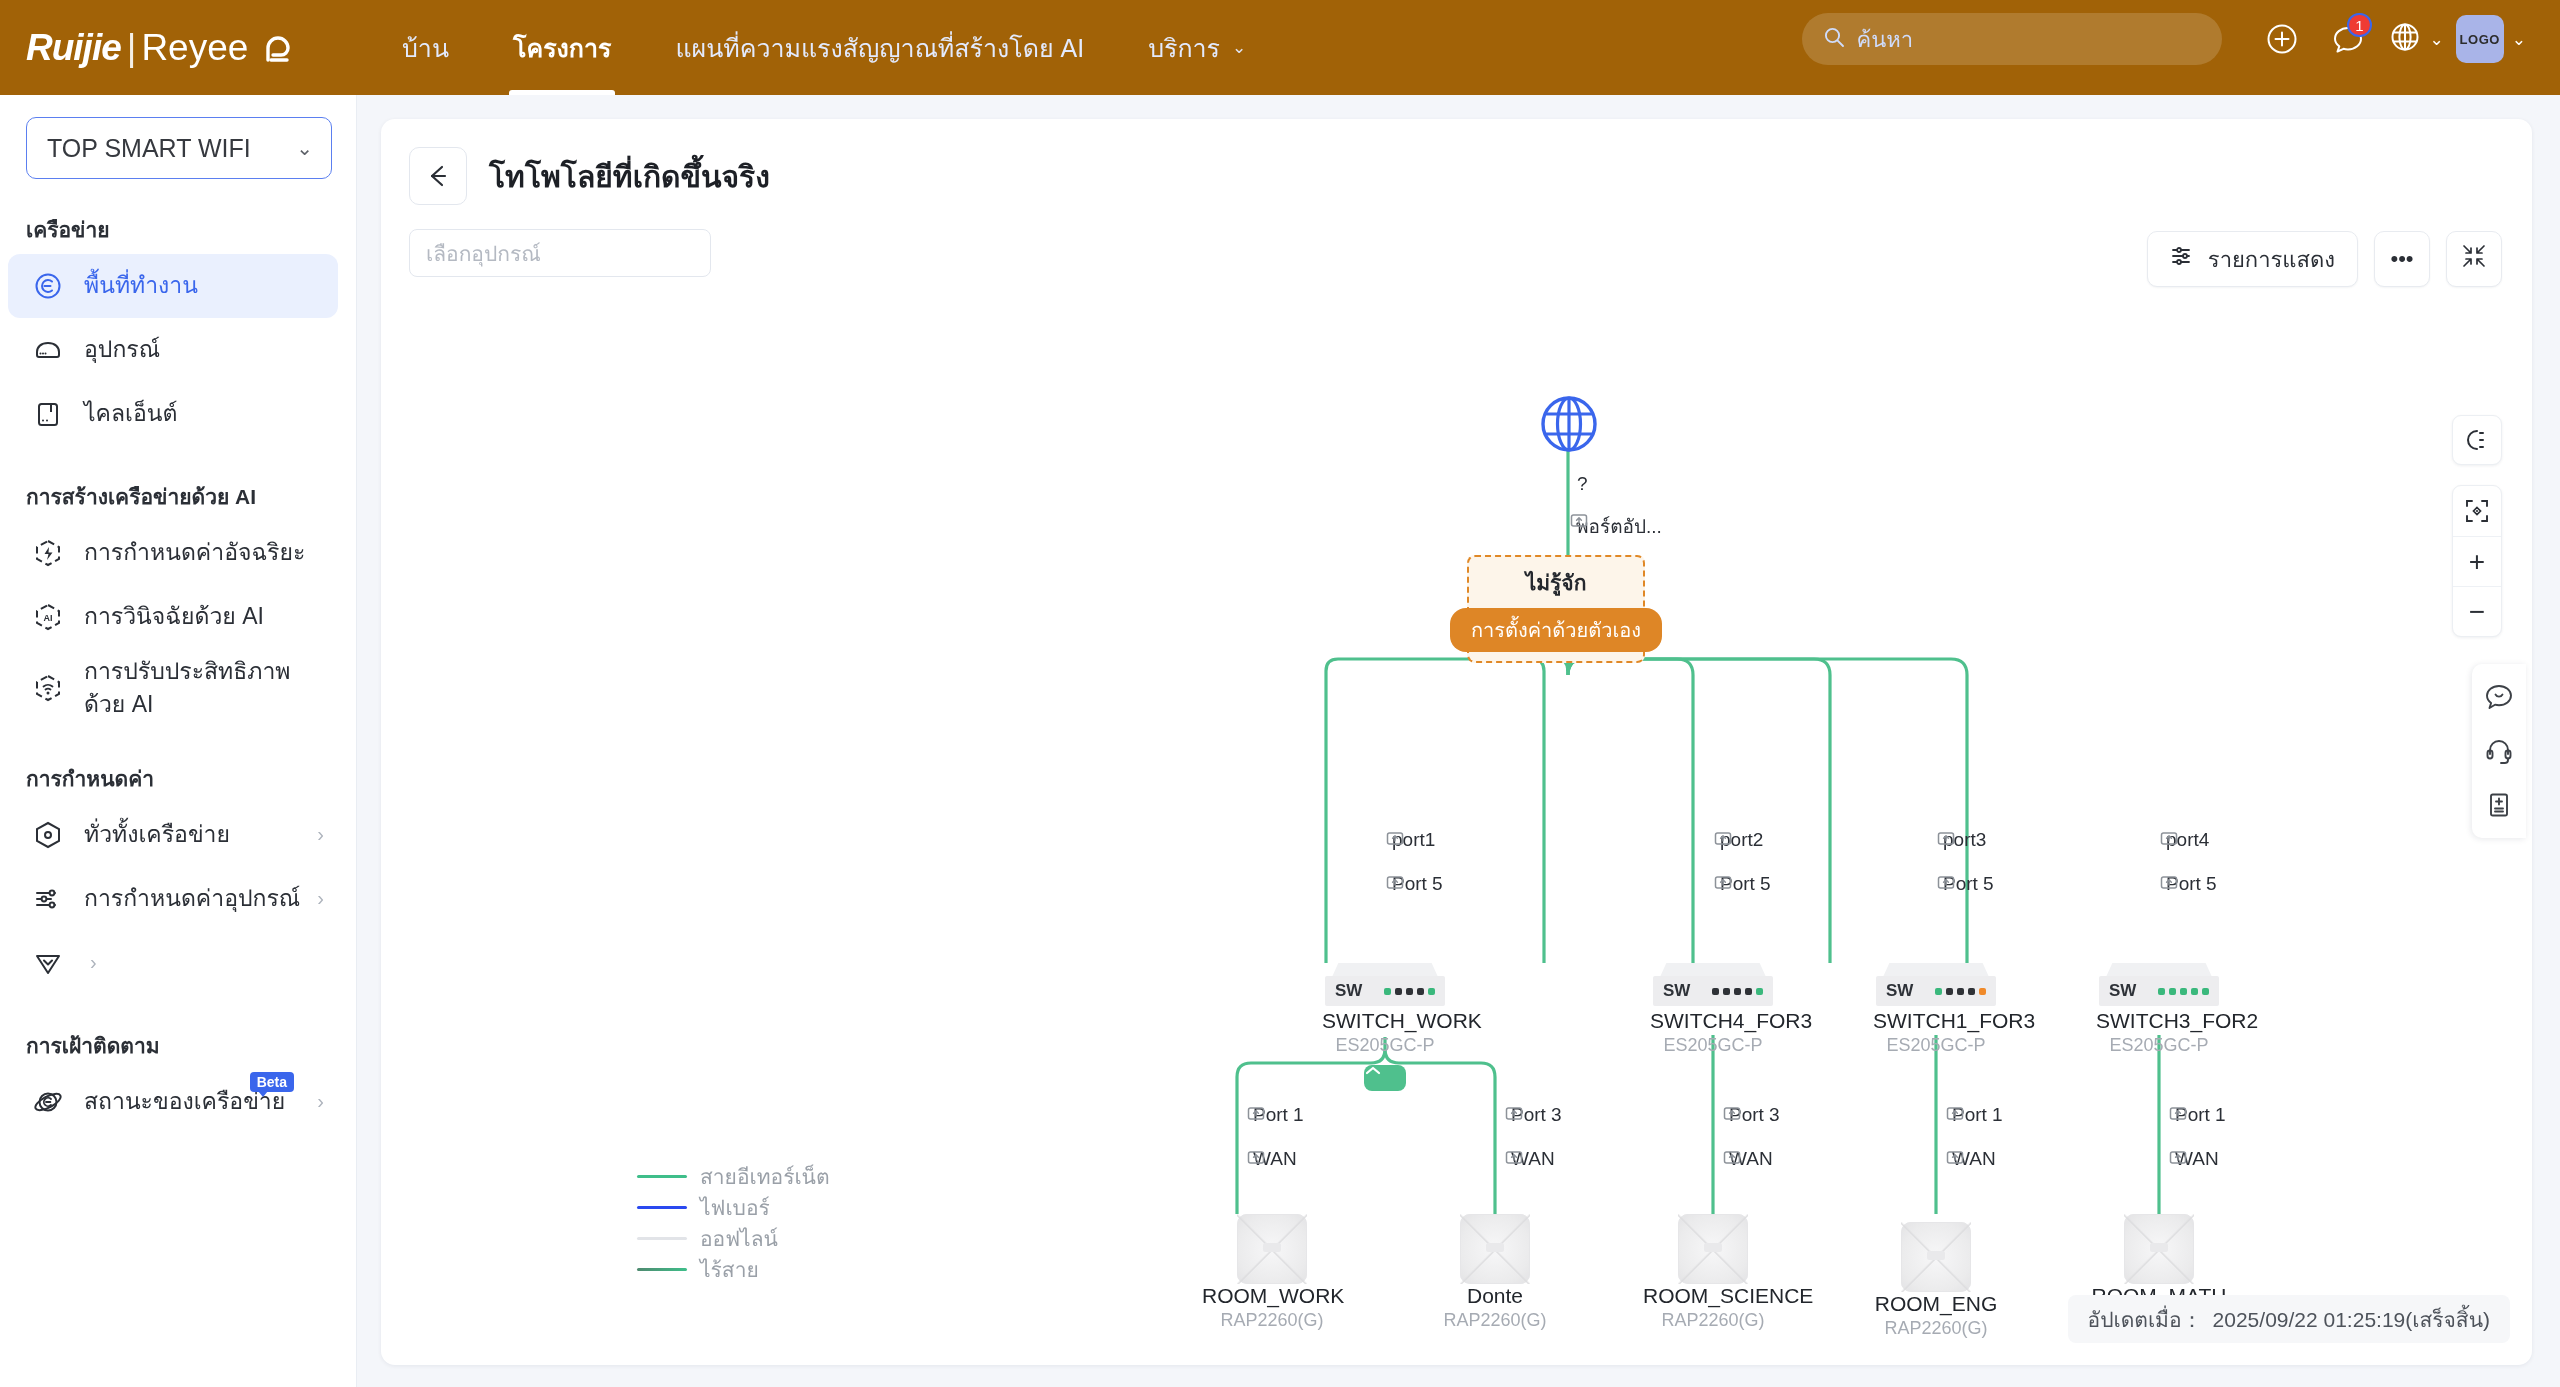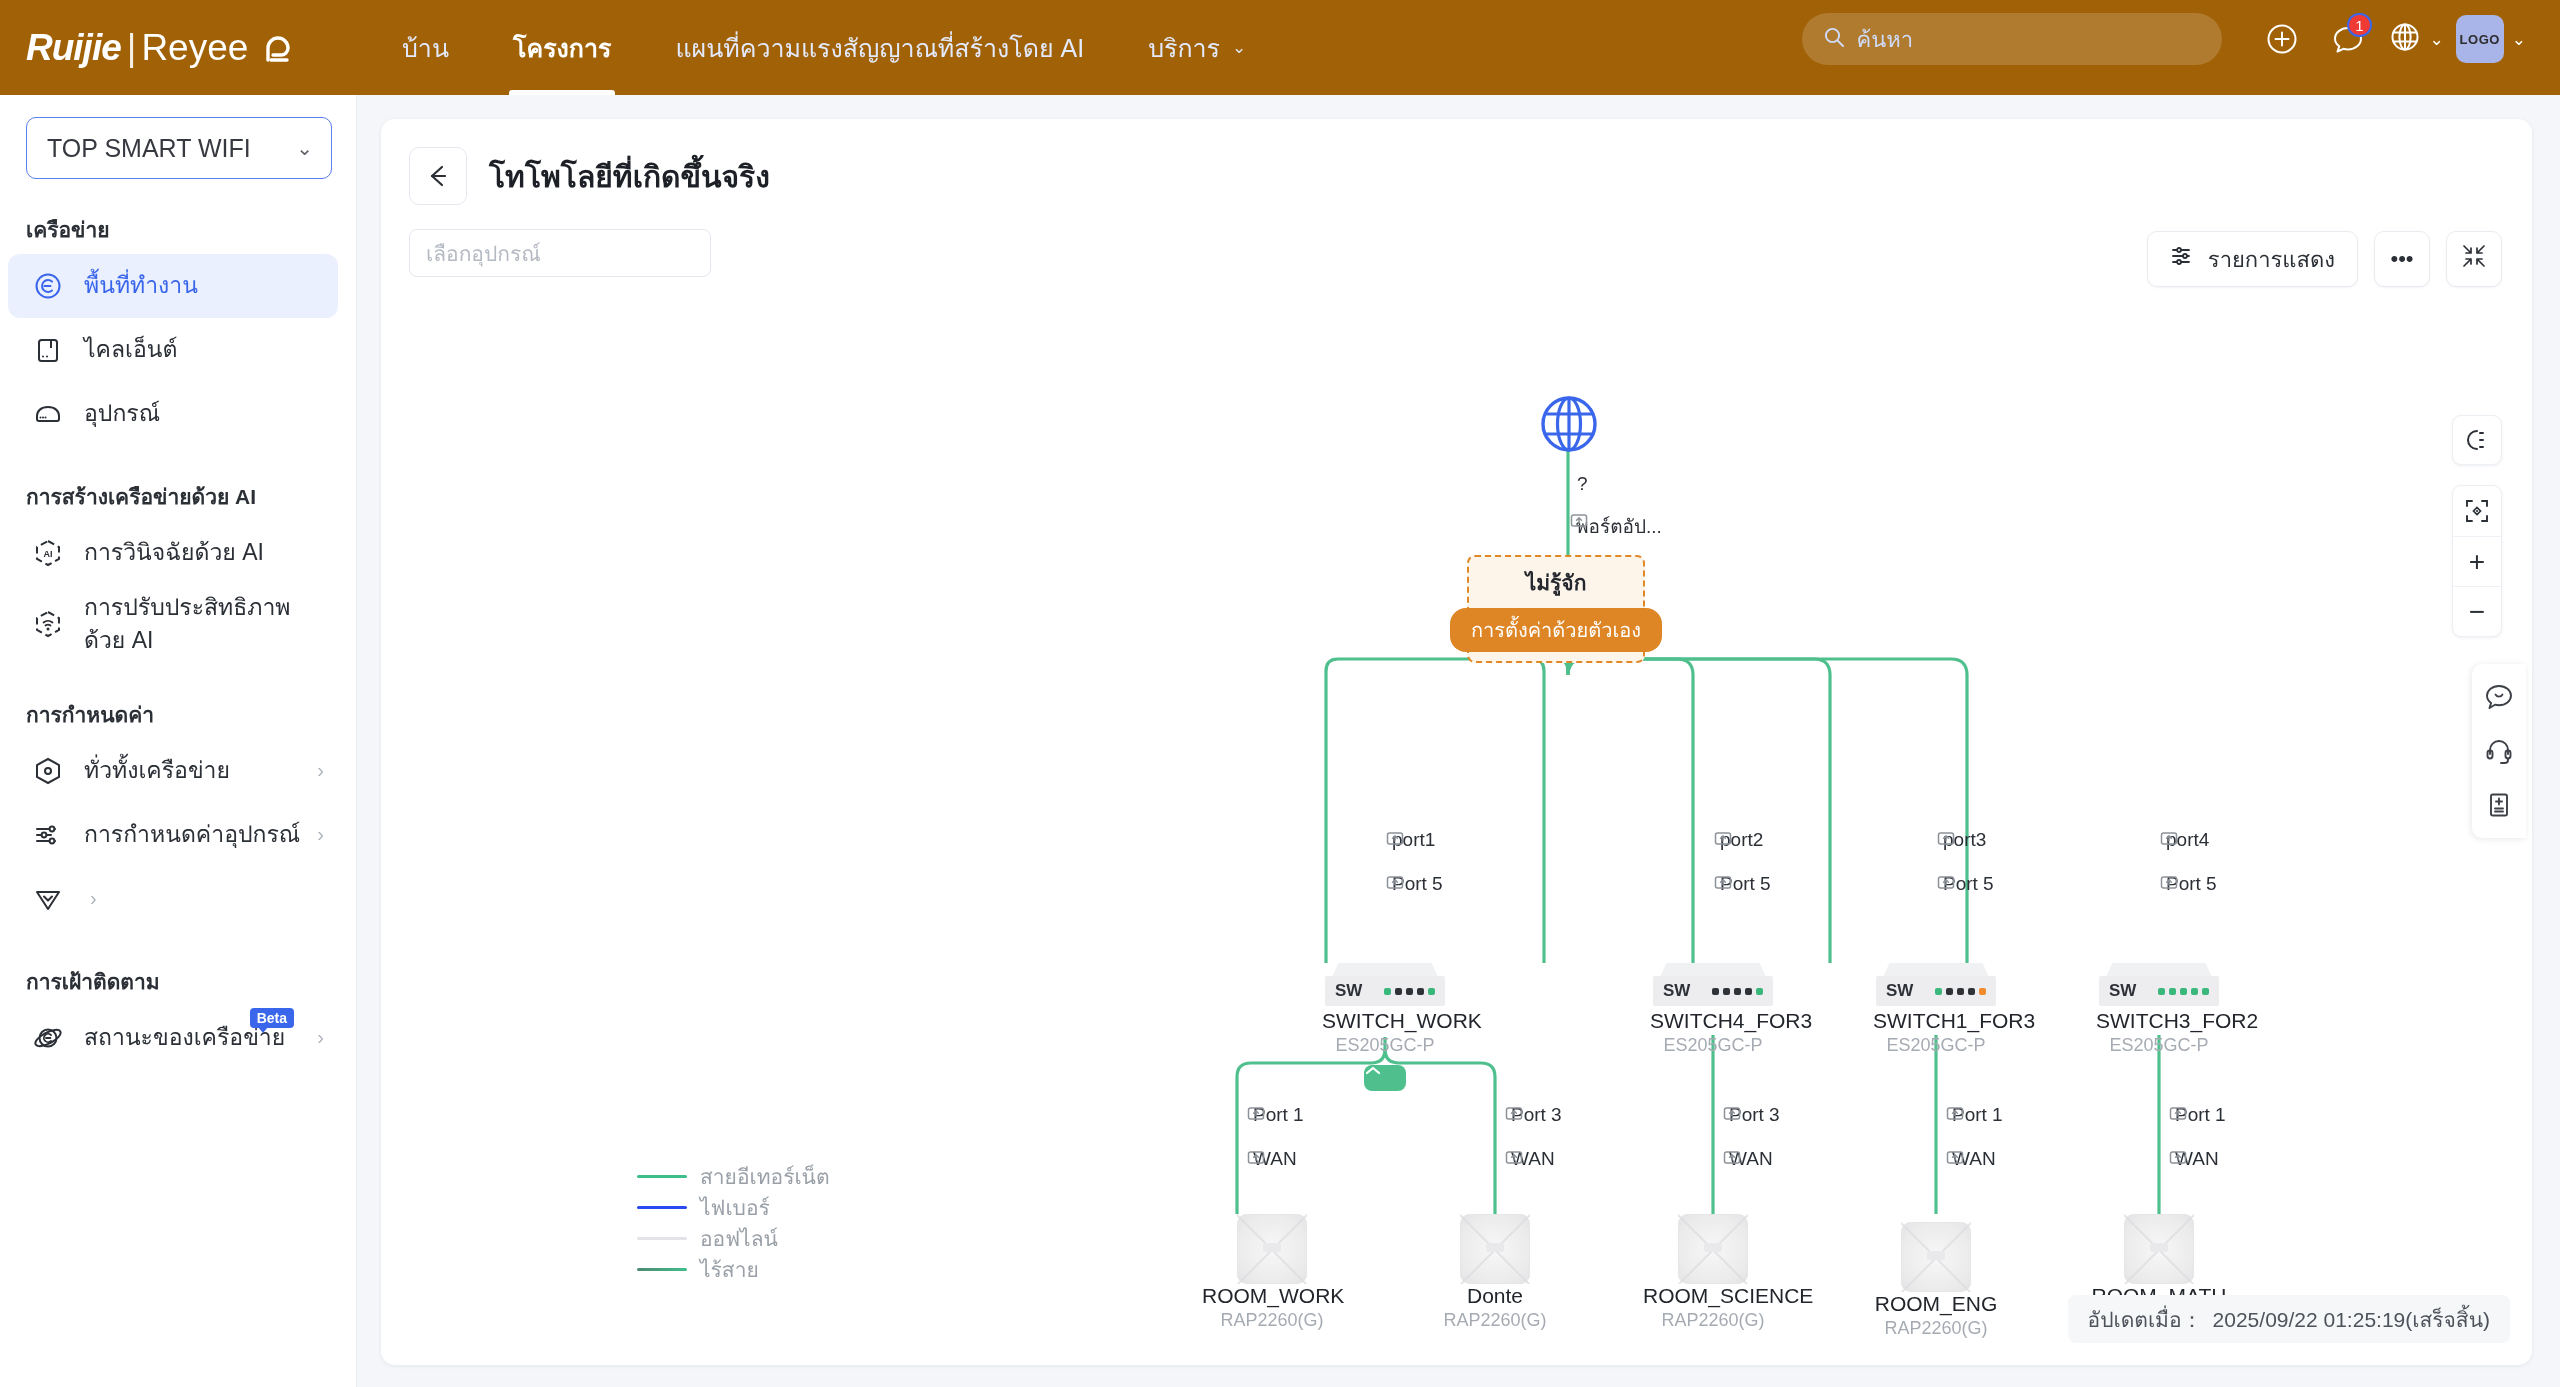--- a/index.html
+++ b/index.html
@@ -342,40 +342,49 @@
         <circle cx="16" cy="16" r="11.5" stroke="#3a66ec" stroke-width="2"></circle>
         <path d="M20 11.5 a6 6 0 1 0 0 9 M12.5 16 h6" stroke="#3a66ec" stroke-width="2" stroke-linecap="round" fill="none"></path>
       </svg>
     </span>
     <span class="mi-label">พื้นที่ทำงาน</span>
   </div>
 
   <div class="menu-item">
     <span class="mi-icon">
       <svg width="32" height="32" viewBox="0 0 32 32" fill="none">
+        <path d="M5 18 C5 13 9 9 16 9 C23 9 27 13 27 18 v3 a2 2 0 0 1 -2 2 H7 a2 2 0 0 1 -2 -2 Z" stroke="#2b2f36" stroke-width="2" fill="none"></path>
+        <path d="M8.5 19.5 h.01 M11 19.5 h.01 M13.5 19.5 h.01" stroke="#2b2f36" stroke-width="2" stroke-linecap="round"></path>
+      </svg>
+    </span>
+    <span class="mi-label">อุปกรณ์</span>
+  </div>
+
+  <div class="menu-item">
+    <span class="mi-icon">
+      <svg width="32" height="32" viewBox="0 0 32 32" fill="none">
         <rect x="7" y="6" width="18" height="21" rx="2.5" stroke="#2b2f36" stroke-width="2"></rect>
         <path d="M11 22.5 h.01 M15 22.5 h.01" stroke="#2b2f36" stroke-width="2" stroke-linecap="round"></path>
         <path d="M19 6 v8" stroke="#2b2f36" stroke-width="2"></path>
       </svg>
     </span>
     <span class="mi-label">ไคลเอ็นต์</span>
   </div>
 
+  <div class="sect-title">การสร้างเครือข่ายด้วย AI</div>
+
   <div class="menu-item">
     <span class="mi-icon">
       <svg width="32" height="32" viewBox="0 0 32 32" fill="none">
-        <path d="M5 18 C5 13 9 9 16 9 C23 9 27 13 27 18 v3 a2 2 0 0 1 -2 2 H7 a2 2 0 0 1 -2 -2 Z" stroke="#2b2f36" stroke-width="2" fill="none"></path>
-        <path d="M8.5 19.5 h.01 M11 19.5 h.01 M13.5 19.5 h.01" stroke="#2b2f36" stroke-width="2" stroke-linecap="round"></path>
-      </svg>
-    </span>
-    <span class="mi-label">อุปกรณ์</span>
-  </div>
-
-  <div class="sect-title">การสร้างเครือข่ายด้วย AI</div>
-
+        <path d="M16 4 L27 10 V22 L16 28 L5 22 V10 Z" stroke="#2b2f36" stroke-width="2" fill="none" stroke-dasharray="7 4"></path>
+        <path d="M17 10 L12.5 17 h4 L15 23 l5.5 -7.5 h-4 Z" fill="#2b2f36"></path>
+      </svg>
+    </span>
+    <span class="mi-label">การกำหนดค่าอัจฉริยะ</span>
+  </div>
 
   <div class="menu-item">
     <span class="mi-icon">
       <svg width="32" height="32" viewBox="0 0 32 32" fill="none">
         <path d="M16 4 L27 10 V22 L16 28 L5 22 V10 Z" stroke="#2b2f36" stroke-width="2" fill="none" stroke-dasharray="7 4"></path>
         <text x="16" y="20" font-size="9" font-family="Liberation Sans, sans-serif" font-weight="bold" fill="#2b2f36" text-anchor="middle">AI</text>
       </svg>
     </span>
     <span class="mi-label">การวินิจฉัยด้วย AI</span>
   </div>

